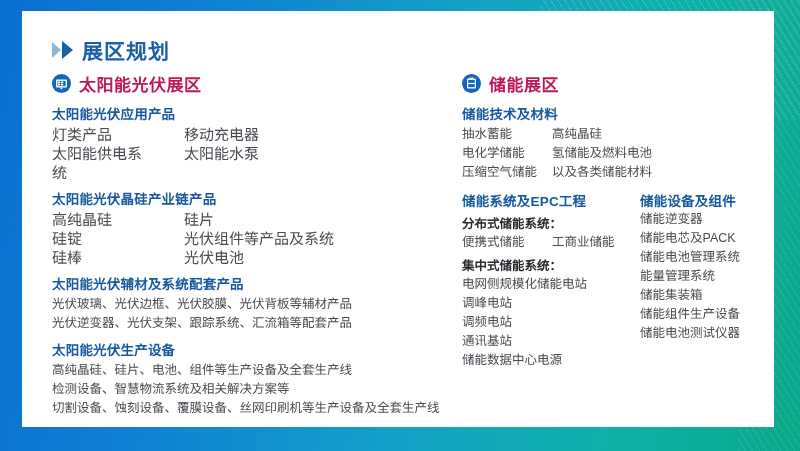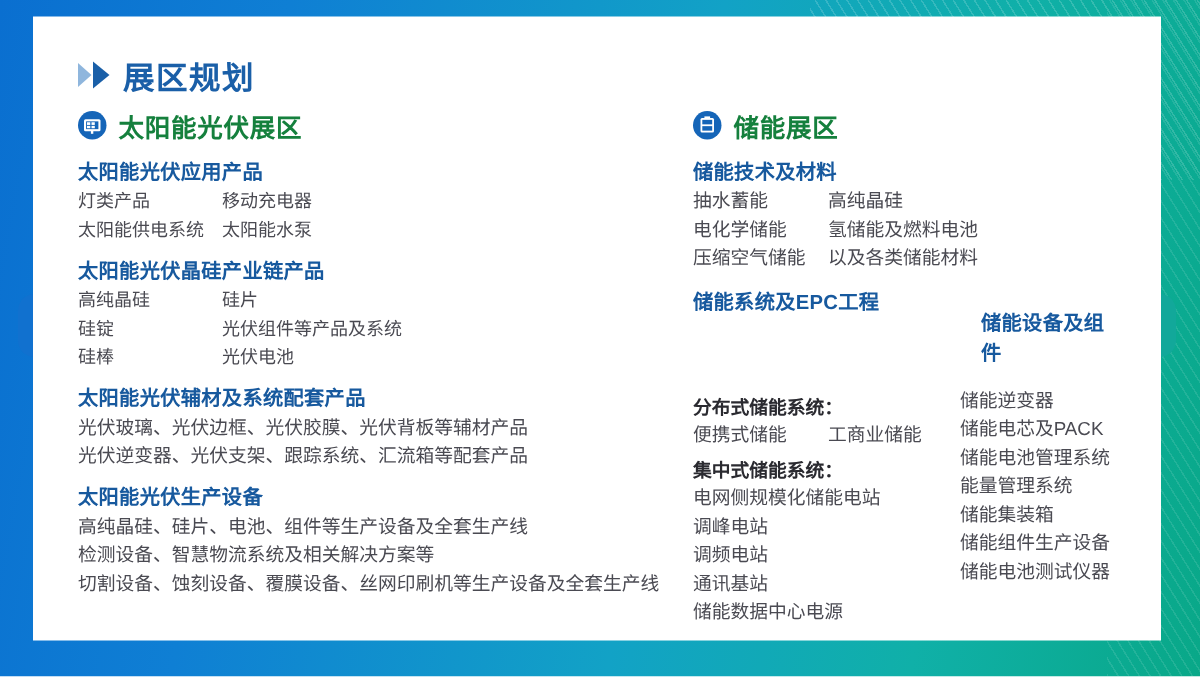--- a/index.html
+++ b/index.html
@@ -63,33 +63,33 @@
   .cols{display:flex;margin-top:6px;}
   .col-left{width:400px;padding-left:14px;}
   .col-right{flex:1;padding-left:10px;}
 
   .zone-head{display:flex;align-items:center;gap:8px;margin-bottom:7px;}
   .zone-icon{
     width:19px;height:19px;border-radius:50%;background:#1565b8;
     position:relative;flex:none;
   }
   .zone-icon svg{position:absolute;left:3px;top:3px;}
-  .zone-title{font-size:17px;font-weight:700;color:#15803d;letter-spacing:.5px;}
+  .zone-title{font-size:17px;font-weight:700;color:#be185d;letter-spacing:.5px;}
 
   .grp{margin-bottom:4px;}
   .grp-title{
     font-size:13.5px;font-weight:700;color:#17599e;margin:6px 0 2px 0;letter-spacing:.2px;
   }
   .sub-title{
     font-size:12.5px;font-weight:700;color:#2a2a30;margin:3px 0 1px 0;
   }
   .line{
     font-size:12.5px;color:#4a4a52;line-height:19px;white-space:nowrap;
   }
-  .pair{display:flex;font-size:12px;color:#4a4a52;line-height:19px;}
+  .pair{display:flex;font-size:15px;color:#4a4a52;line-height:19px;gap:36px;}
   .pair .a{width:96px;flex:none;}
   .pair .b{}
 
   
   .two{display:flex;}
   .two .c-a{width:178px;flex:none;}
   .two .c-b{flex:1;}
   .pair-r{display:flex;font-size:12.5px;color:#4a4a52;line-height:19px;}
   .pair-r .a{width:90px;flex:none;}
   .headrow{display:flex;}
@@ -202,21 +202,21 @@
               <span class="b">氢储能及燃料电池</span>
             </div>
             <div class="pair-r">
               <span class="a">压缩空气储能</span>
               <span class="b">以及各类储能材料</span>
             </div>
           </div>
 
           <div class="headrow" style="margin-top:8px;">
             <div class="h-a grp-title" style="margin:0;">储能系统及EPC工程</div>
-            <div class="grp-title" style="margin:14px;">储能设备及组件</div>
+            <div class="grp-title" style="margin:0;">储能设备及组件</div>
           </div>
 
           <div class="two">
             <div class="c-a">
               <div class="sub-title">分布式储能系统：</div>
               <div class="pair-r">
                 <span class="a">便携式储能</span>
                 <span class="b">工商业储能</span>
               </div>
               <div class="sub-title">集中式储能系统：</div>

